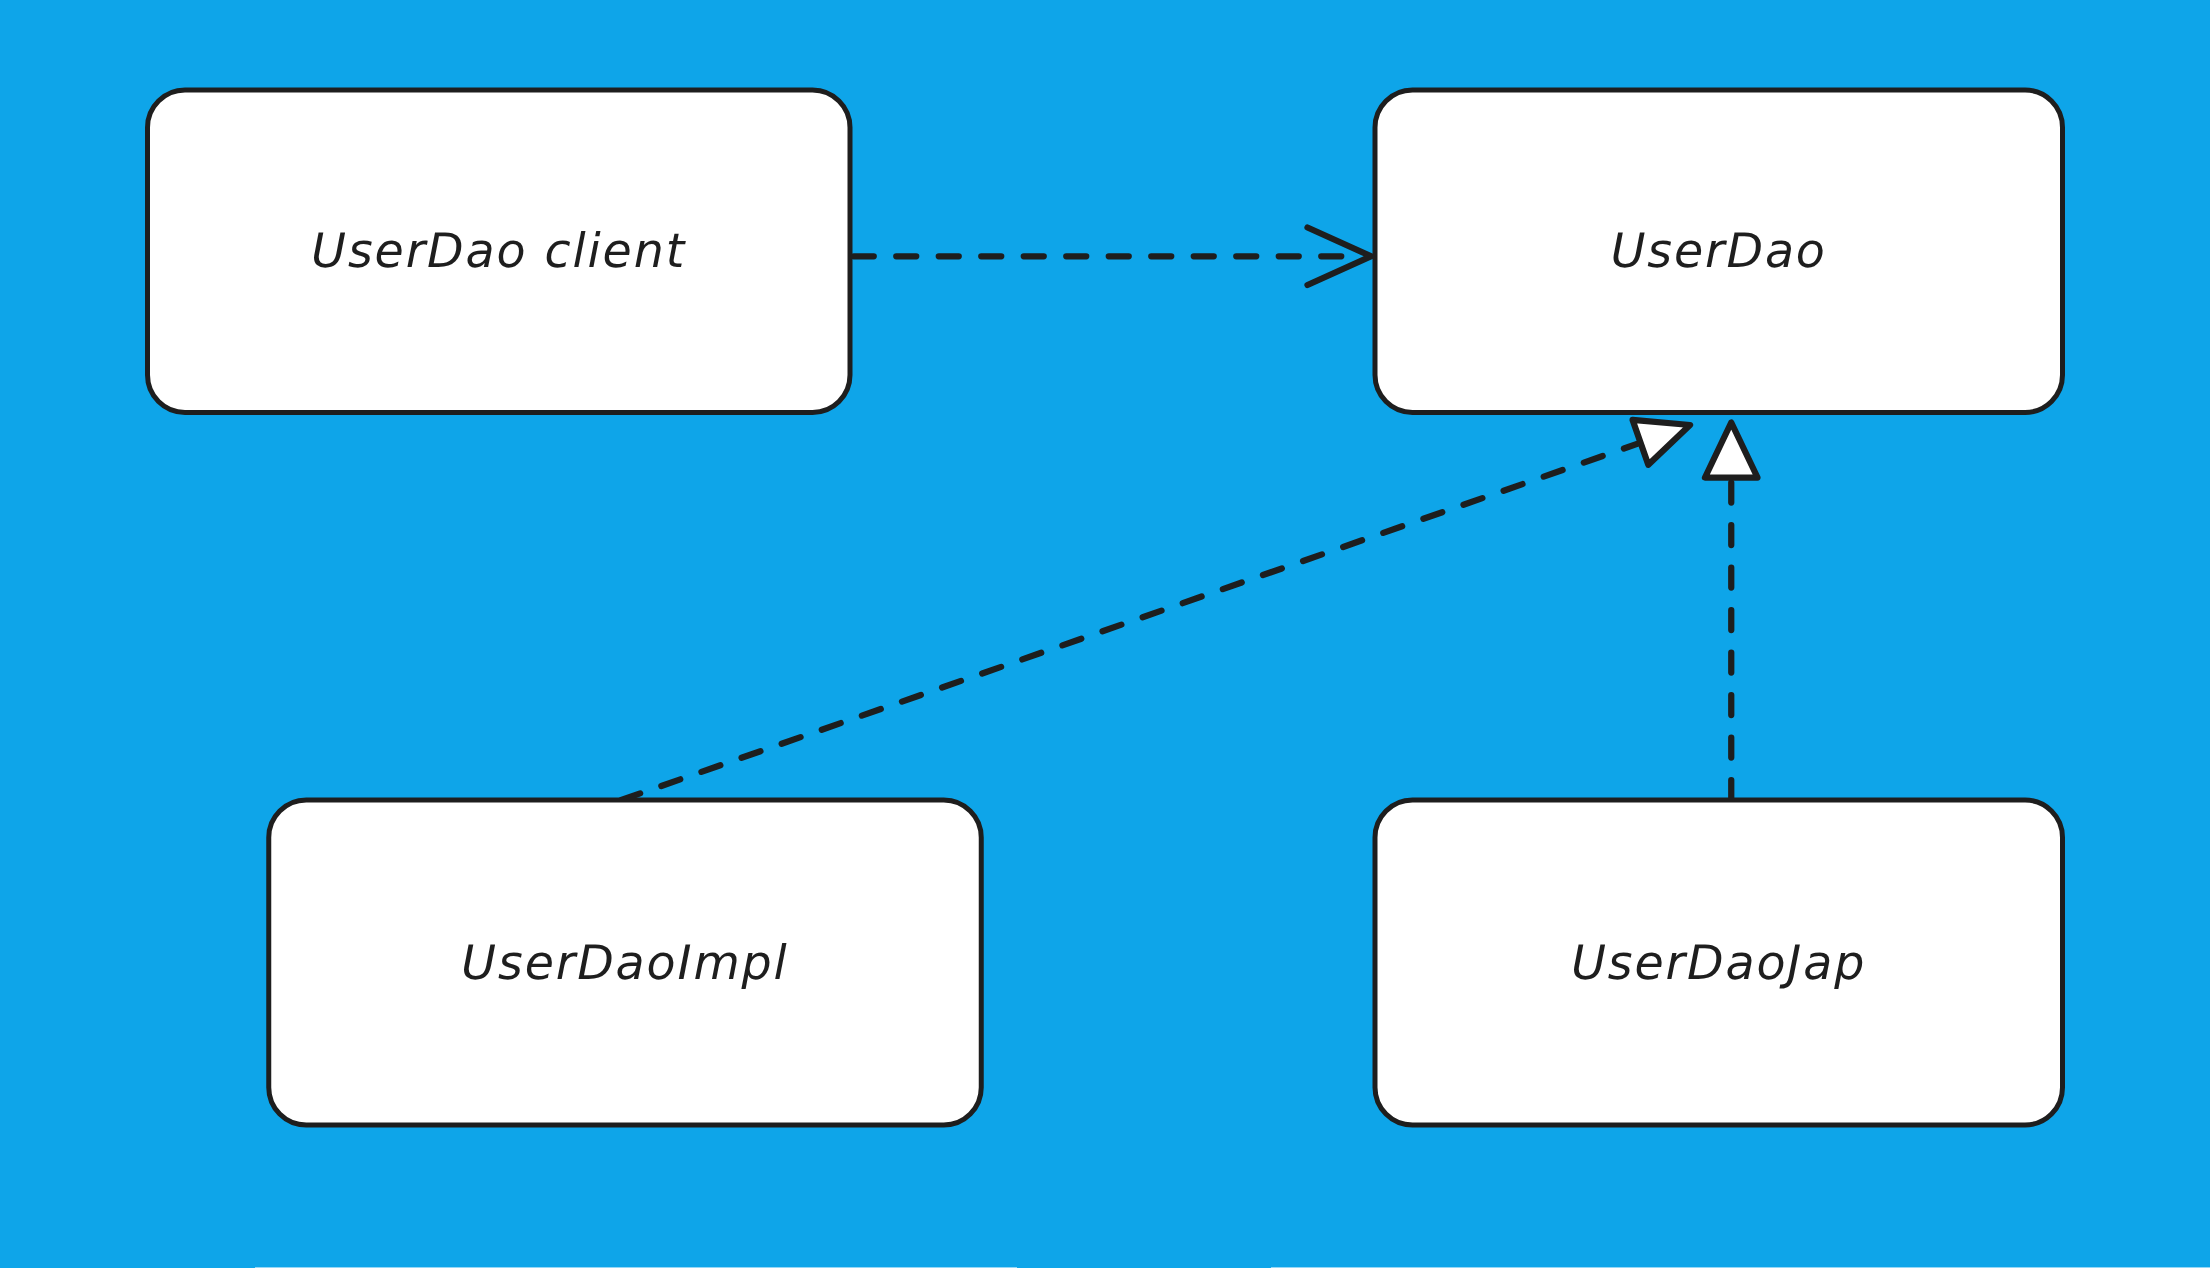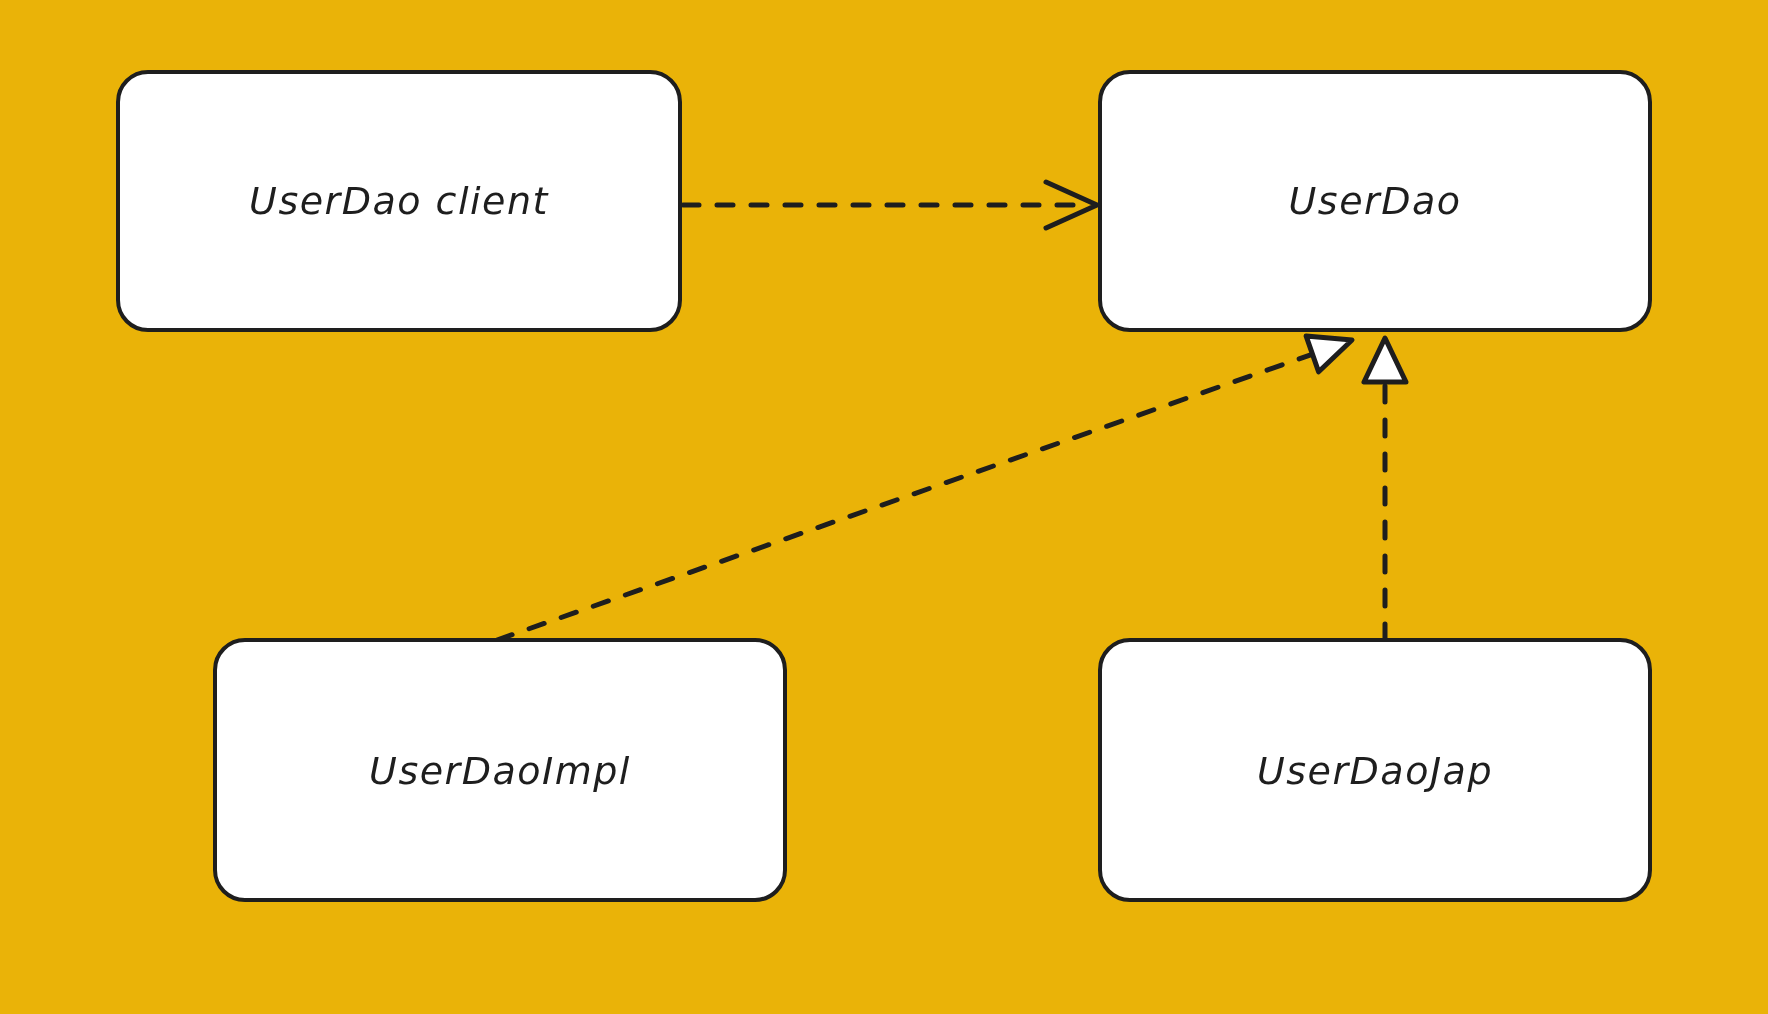--- a/index.html
+++ b/index.html
@@ -8,21 +8,21 @@
     padding: 0;
     background: #ffffff;
   }
   body {
     font-family: "DejaVu Sans", sans-serif;
   }
   #canvas {
     position: relative;
     width: 1768px;
     height: 1014px;
-    background: #eab308;
+    background: #0ea5e9;
     overflow: hidden;
   }
   #diagram-svg {
     position: absolute;
     top: 0;
     left: 0;
     width: 1768px;
     height: 1014px;
     display: block;
   }

